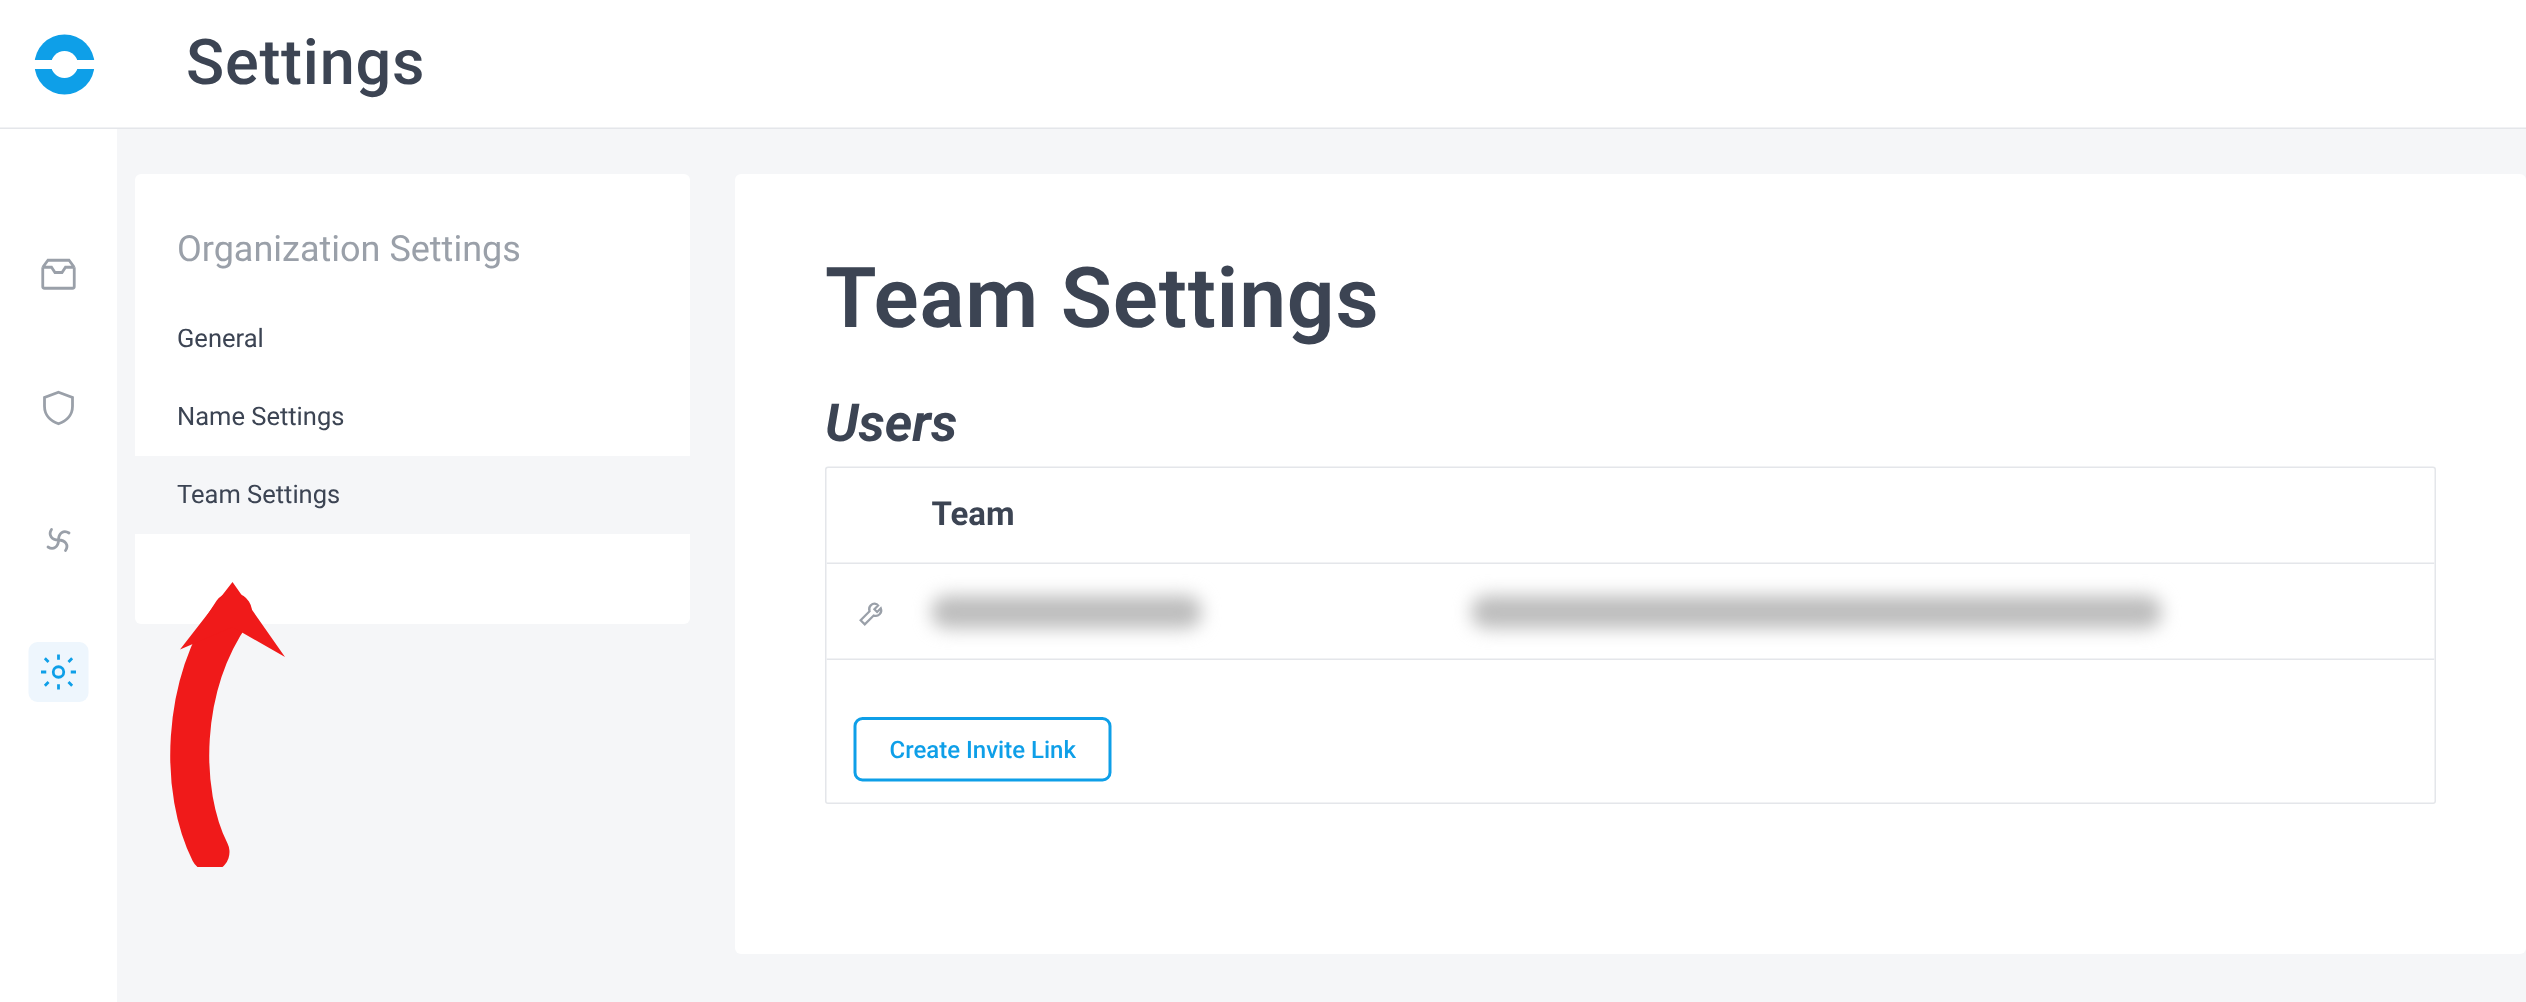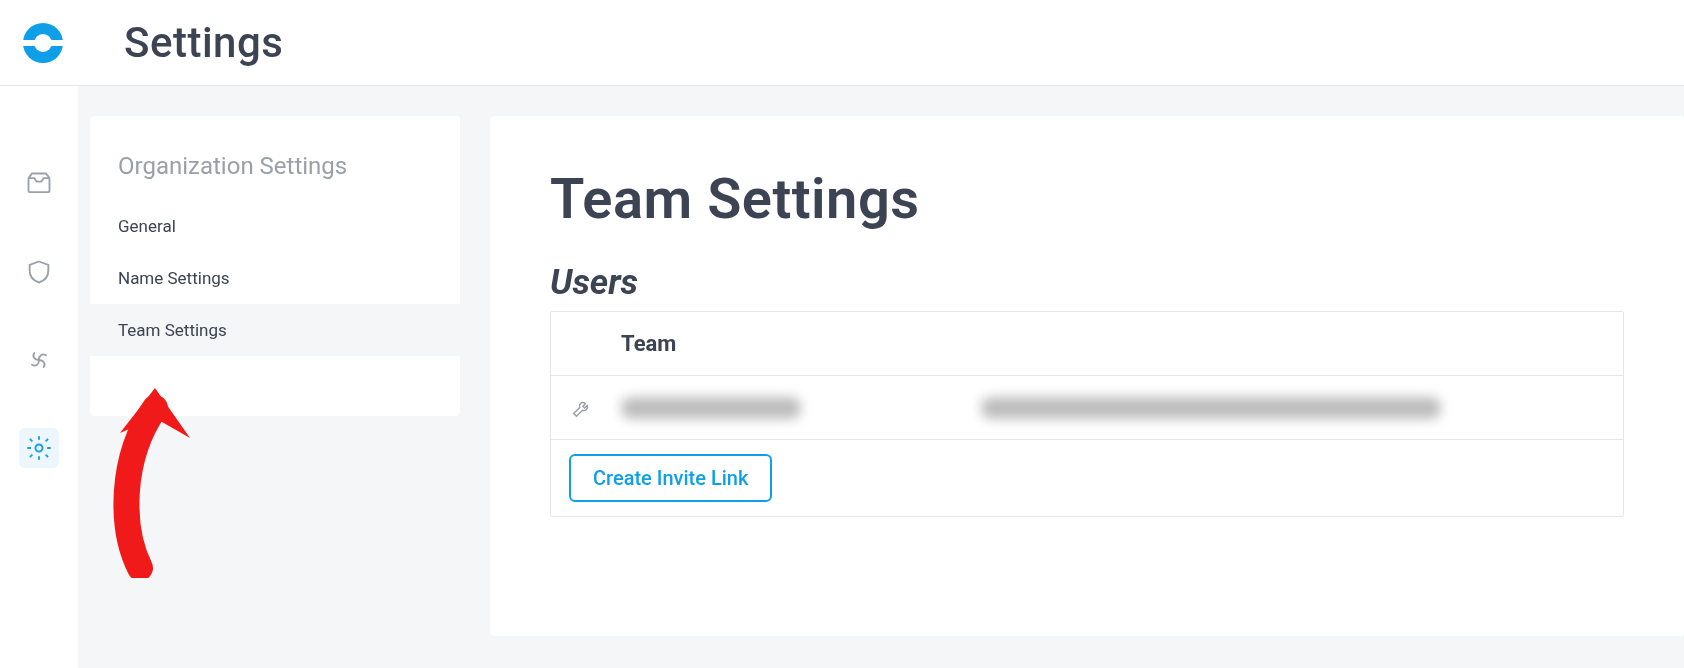--- a/index.html
+++ b/index.html
@@ -157,26 +157,27 @@
   .blur-box.name  { width: 180px; }
   .blur-box.email { width: 460px; }
 
   .invite-row {
     padding: 14px 18px;
   }
   .invite-btn {
     border: 2px solid var(--blue);
     color: var(--blue);
     background: transparent;
-    font-size: 20px;
+    font-size: 16px;
     font-weight: 500;
     padding: 10px 22px;
     border-radius: 6px;
     cursor: pointer;
     font-family: inherit;
+    margin-top: 24px;
   }
 
   
   .arrow-overlay {
     position: absolute;
     left: 100px;
     top: 378px;
     width: 110px;
     height: 200px;
     pointer-events: none;

